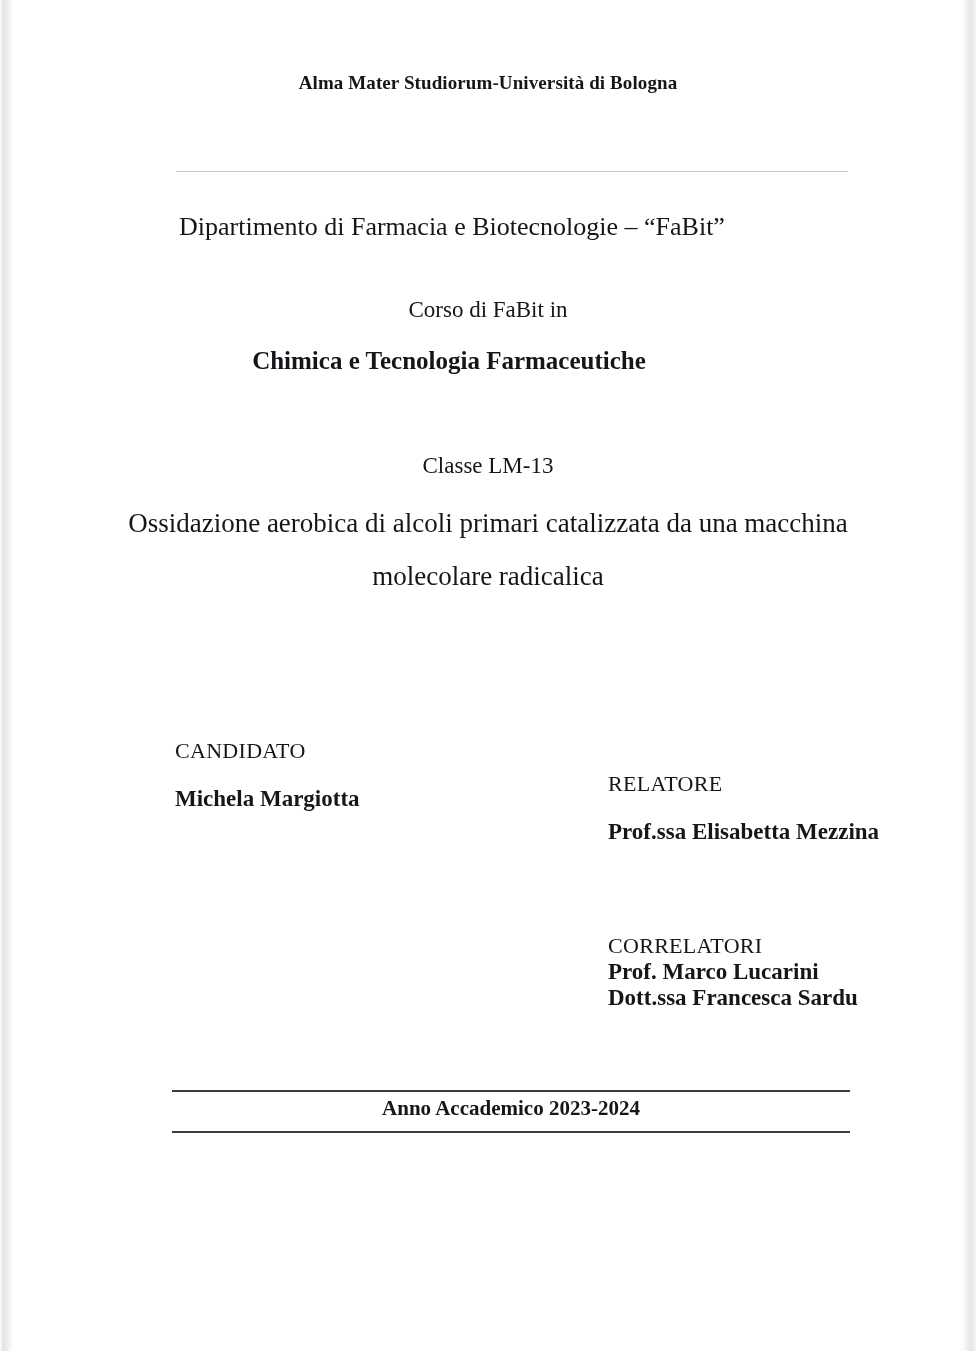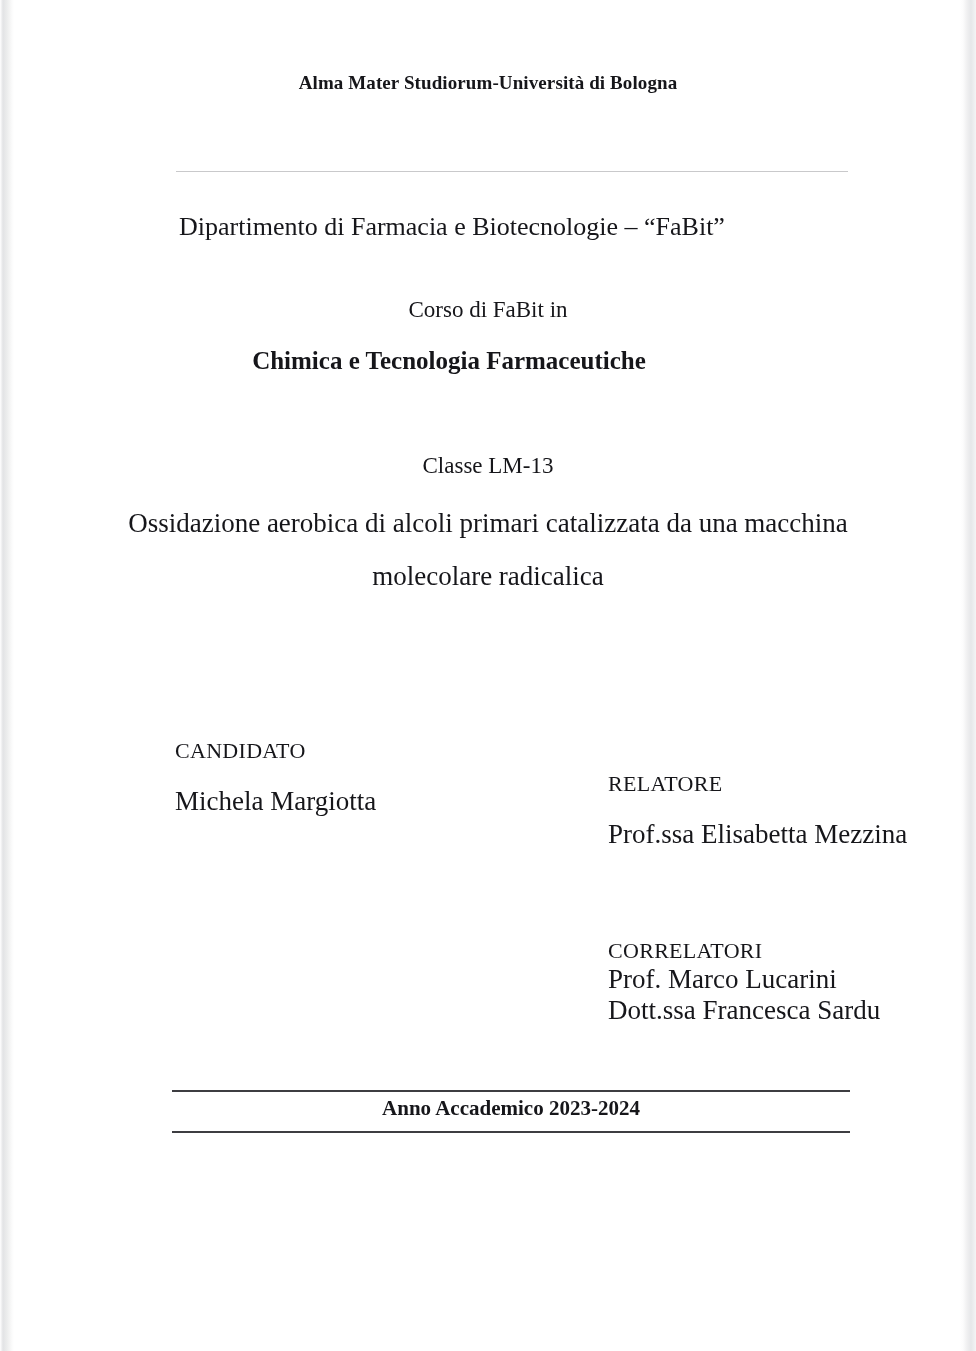--- a/index.html
+++ b/index.html
@@ -146,21 +146,22 @@
     text-align: left;
   }
 
   .role-label {
     font-size: 22px;
     letter-spacing: 0.3px;
     margin-top: 44px;
   }
 
   .person-name {
-    font-size: 27px;
+    font-size: 23px;
+    font-weight: bold;
   }
 
   .gap-after-role { margin-top: 22px; }
   .gap-block      { margin-top: 88px; }
   .gap-name       { }
 
   
   .footer-rule-top {
     position: absolute;
     top: 1090px;

